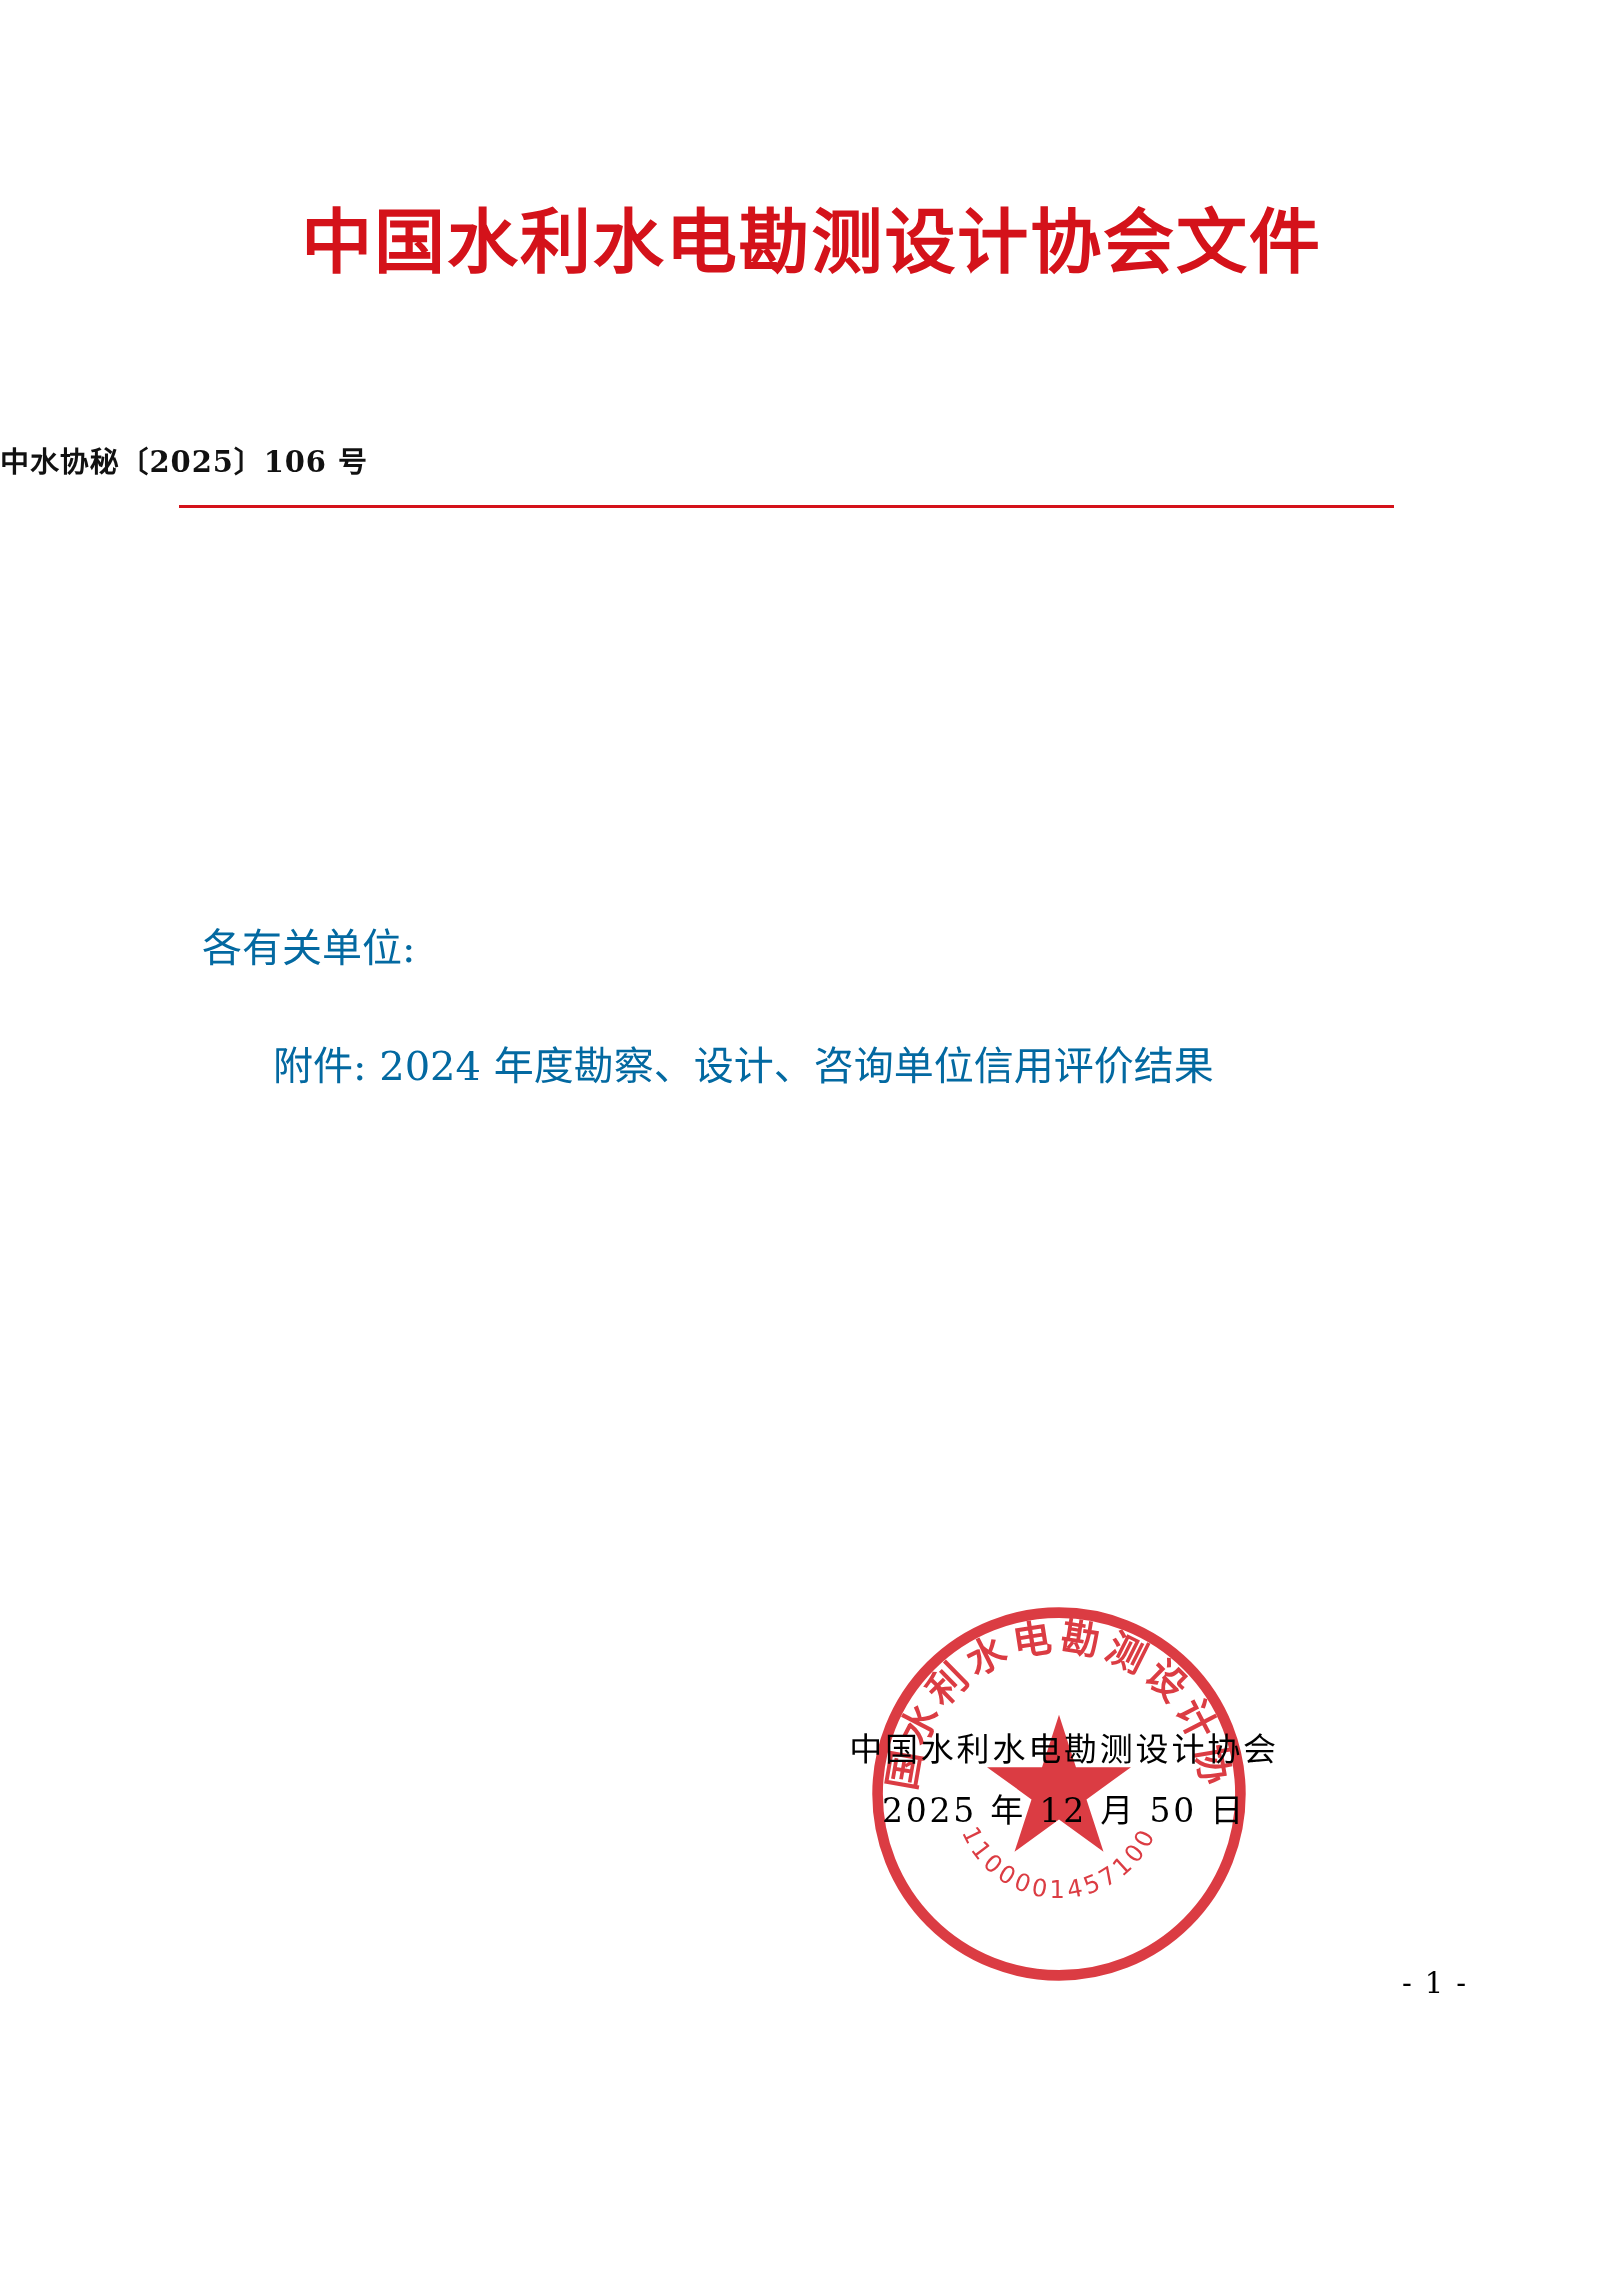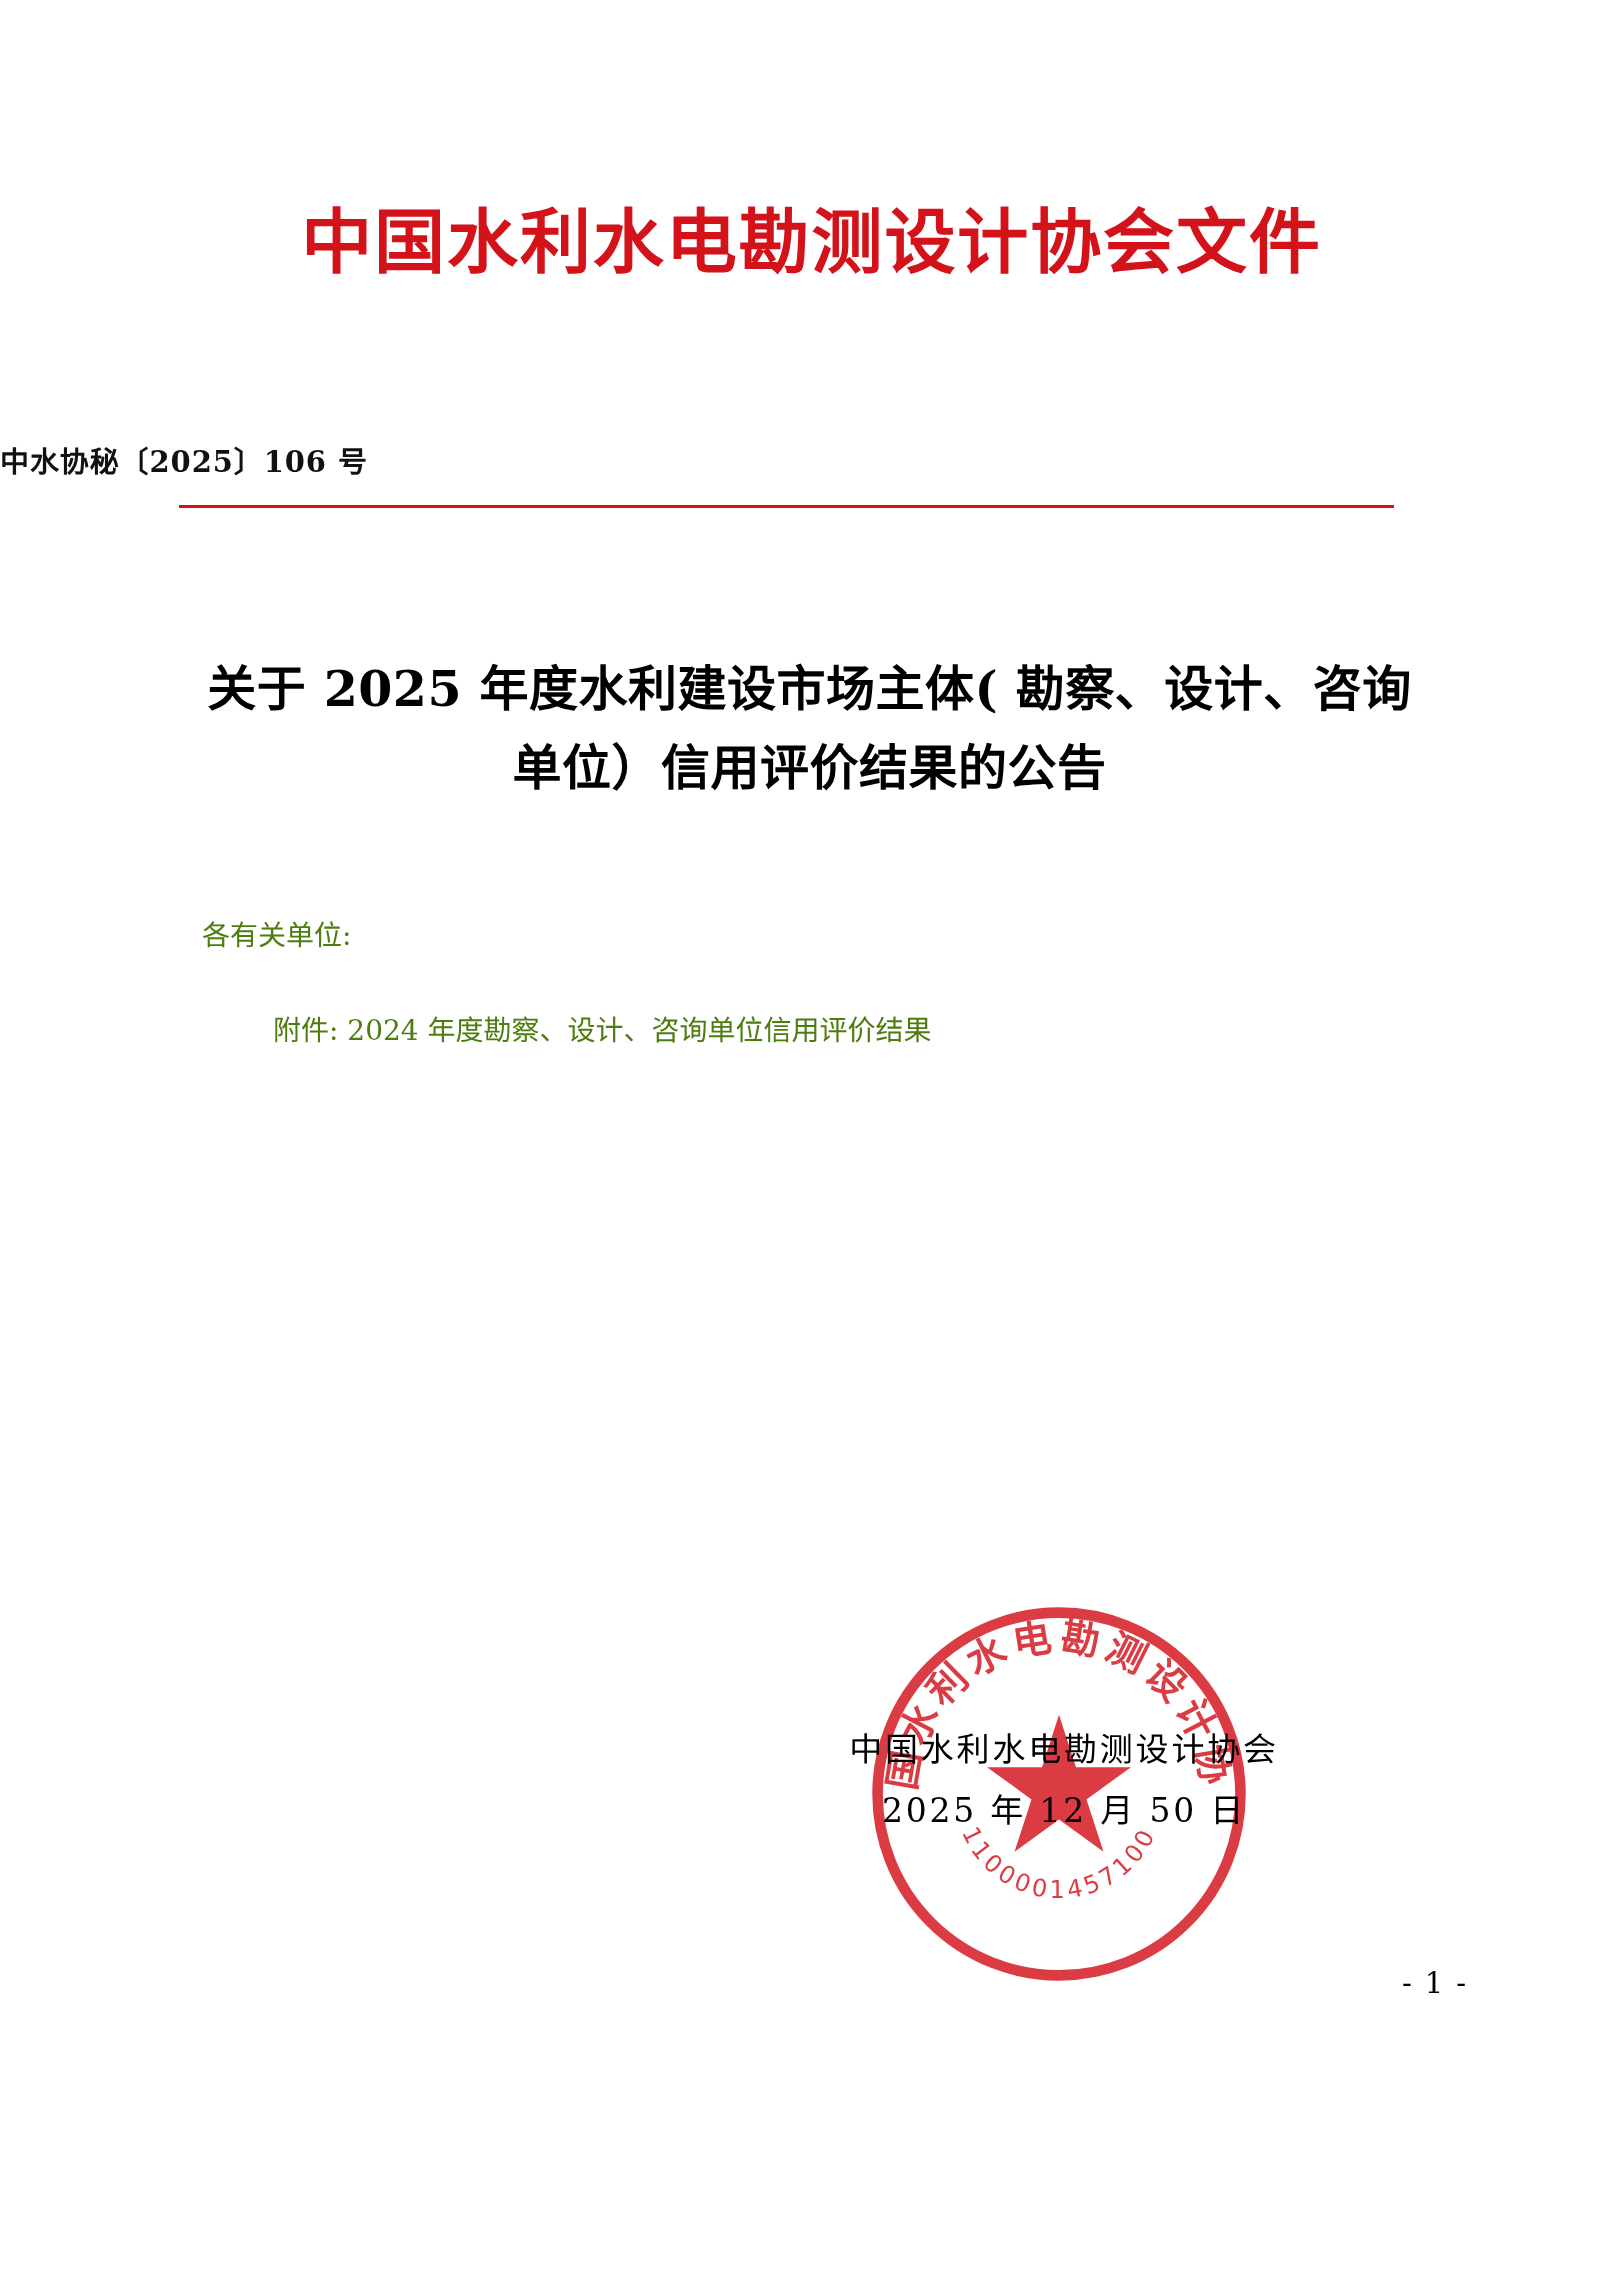--- a/index.html
+++ b/index.html
@@ -72,23 +72,23 @@
     letter-spacing: 0.5px;
     color: #000000;
   }
 
   
   .body-block {
     position: absolute;
     top: 909px;
     left: 202px;
     width: 1220px;
-    font-size: 28px;
+    font-size: 40px;
     line-height: 1.96;
-    color: #4d7c0f;
+    color: #0369a1;
   }
   .body-block p {
     margin: 0;
     text-align: justify;
     text-justify: inter-ideograph;
   }
   .salutation {
     text-indent: 0;
   }
   .para-indent {
@@ -142,21 +142,20 @@
 <div class="page">
 
   <div class="doc-header">
     <div class="org-title">中国水利水电勘测设计协会文件</div>
   </div>
 
   <div class="doc-number">中水协秘〔2025〕106 号</div>
 
   <div class="red-rule"></div>
 
-  <div class="doc-title">关于 2025 年度水利建设市场主体( 勘察、设计、咨询单位）信用评价结果的公告</div>
 
   <div class="body-block">
     <p class="salutation">各有关单位:</p>
     <p class="attachment-line">附件: 2024 年度勘察、设计、咨询单位信用评价结果</p>
   </div>
 
   <div class="seal">
     <svg viewBox="0 0 400 400" xmlns="http://www.w3.org/2000/svg">
       <defs>
         <path id="sealArcTop" d="M 52 200 A 148 148 0 0 1 348 200" fill="none"></path>

